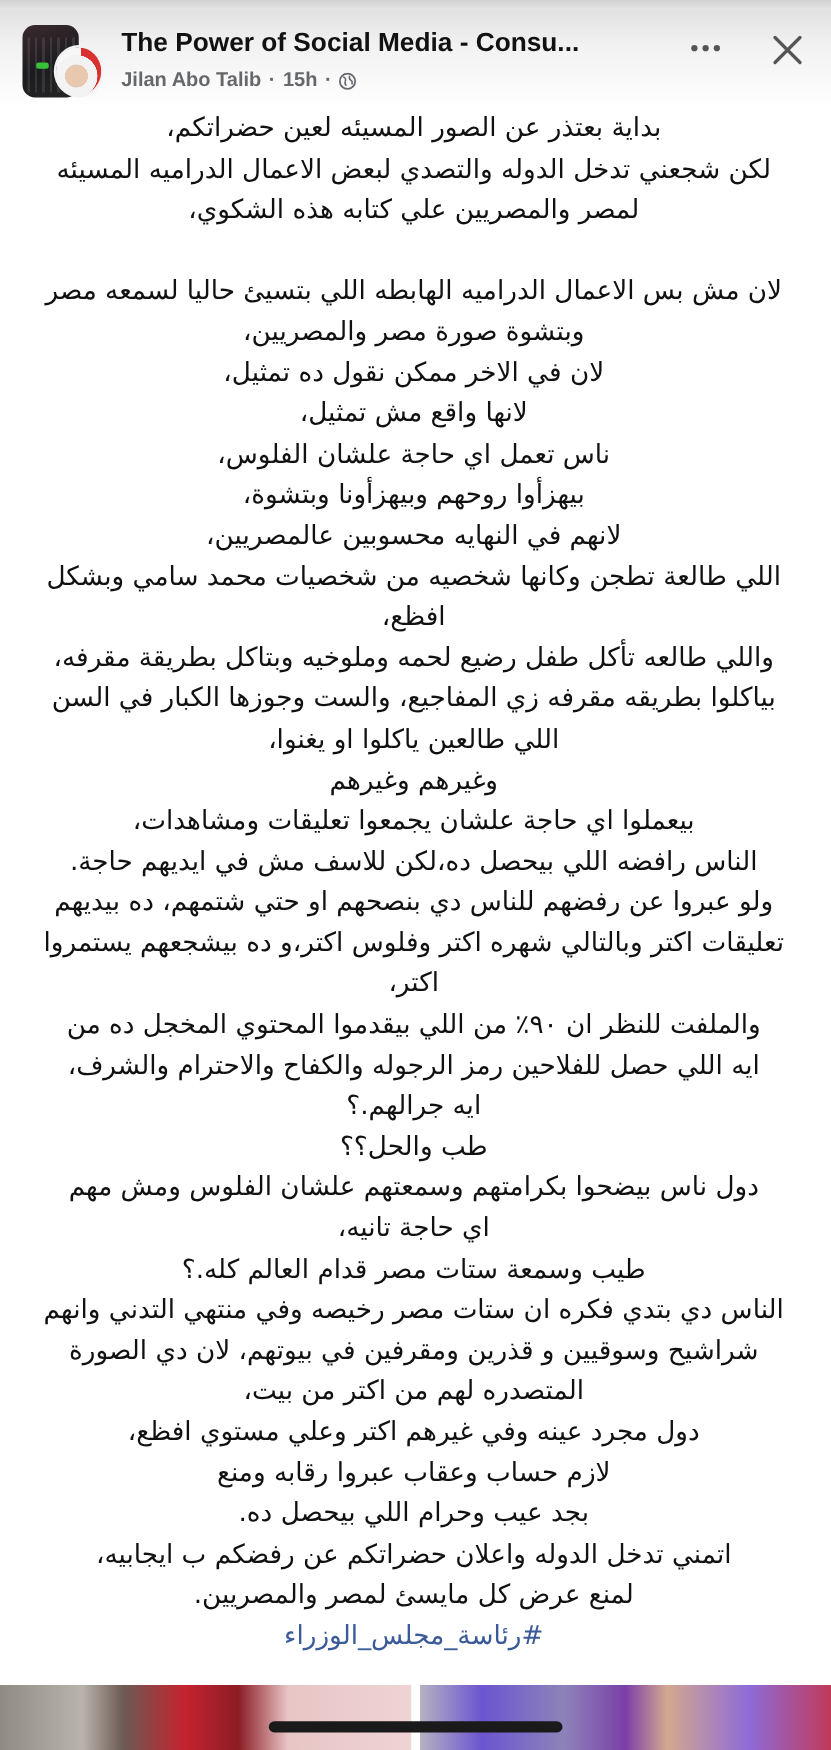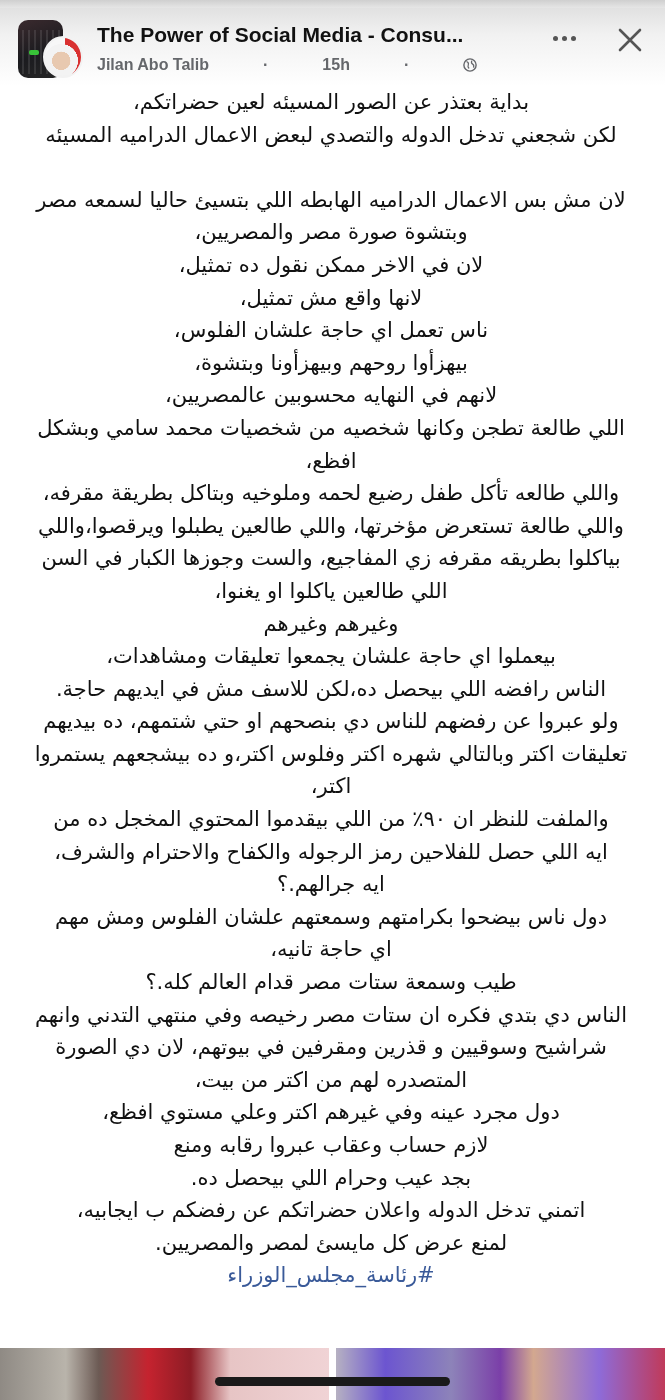--- a/index.html
+++ b/index.html
@@ -33,21 +33,21 @@
                 linear-gradient(90deg, #f7f7f7 0 55%, #d93030 56% 100%);
     border: 2px solid #f2f2f2;
   }
   .title {
     position: absolute; left: 97px; top: 23px; width: 430px;
     font-family: "Liberation Sans", sans-serif; font-size: 21px; font-weight: 700; color: #111;
     white-space: nowrap; overflow: hidden;
   }
   .meta {
     position: absolute; left: 97px; top: 56px; display: flex; align-items: center;
-    font-family: "Liberation Sans", sans-serif; font-size: 16px; color: #65676b; font-weight: 700; gap: 48px;
+    font-family: "Liberation Sans", sans-serif; font-size: 16px; color: #65676b; font-weight: 700;
   }
   .meta .dot { margin: 0 6px; }
   .globe-icon { width: 14px; height: 14px; display: inline-block; }
   .more-button {
     position: absolute; left: 544px; top: 26px; width: 40px; height: 24px;
     display: flex; justify-content: center; align-items: center; gap: 4px; cursor: pointer;
   }
   .more-button span { width: 5px; height: 5px; border-radius: 50%; background: #555; display: block; }
   .close-button { position: absolute; left: 612px; top: 22px; width: 36px; height: 36px; cursor: pointer; }
 
@@ -107,43 +107,44 @@
   </div>
 
   <svg class="close-button" viewBox="0 0 36 36">
     <path d="M8 8 L28 28 M28 8 L8 28" stroke="#555" stroke-width="2.6" stroke-linecap="round"></path>
   </svg>
 </div>
 
 <div class="post-body">
   <span class="line">بداية بعتذر عن الصور المسيئه لعين حضراتكم،</span>
   <span class="line">لكن شجعني تدخل الدوله والتصدي لبعض الاعمال الدراميه المسيئه</span>
+  <span class="line">لمصر والمصريين علي كتابه هذه الشكوي،</span>
   <span class="line blank"></span>
   <span class="line">لان مش بس الاعمال الدراميه الهابطه اللي بتسيئ حاليا لسمعه مصر</span>
   <span class="line">وبتشوة صورة مصر والمصريين،</span>
   <span class="line">لان في الاخر ممكن نقول ده تمثيل،</span>
   <span class="line">لانها واقع مش تمثيل،</span>
   <span class="line">ناس تعمل اي حاجة علشان الفلوس،</span>
   <span class="line">بيهزأوا روحهم وبيهزأونا وبتشوة،</span>
   <span class="line">لانهم في النهايه محسوبين عالمصريين،</span>
   <span class="line">اللي طالعة تطجن وكانها شخصيه من شخصيات محمد سامي وبشكل</span>
   <span class="line">افظع،</span>
   <span class="line">واللي طالعه تأكل طفل رضيع لحمه وملوخيه وبتاكل بطريقة مقرفه،</span>
-  <span class="line">واللي طالعة تستعرض مؤخرتها، واللي طالعين يطبلوا ويرقصوا،واللي</span>
   <span class="line">بياكلوا بطريقه مقرفه زي المفاجيع، والست وجوزها الكبار في السن</span>
   <span class="line">اللي طالعين ياكلوا او يغنوا،</span>
   <span class="line">وغيرهم وغيرهم</span>
   <span class="line">بيعملوا اي حاجة علشان يجمعوا تعليقات ومشاهدات،</span>
   <span class="line">الناس رافضه اللي بيحصل ده،لكن للاسف مش في ايديهم حاجة.</span>
   <span class="line">ولو عبروا عن رفضهم للناس دي بنصحهم او حتي شتمهم، ده بيديهم</span>
   <span class="line">تعليقات اكتر وبالتالي شهره اكتر وفلوس اكتر،و ده بيشجعهم يستمروا</span>
   <span class="line">اكتر،</span>
   <span class="line">والملفت للنظر ان ٩٠٪ من اللي بيقدموا المحتوي المخجل ده من</span>
   <span class="line">ايه اللي حصل للفلاحين رمز الرجوله والكفاح والاحترام والشرف،</span>
   <span class="line">ايه جرالهم.؟</span>
+  <span class="line">طب والحل؟؟</span>
   <span class="line">دول ناس بيضحوا بكرامتهم وسمعتهم علشان الفلوس  ومش مهم</span>
   <span class="line">اي حاجة تانيه،</span>
   <span class="line">طيب وسمعة ستات مصر قدام العالم كله.؟</span>
   <span class="line">الناس دي بتدي فكره ان ستات مصر رخيصه وفي منتهي التدني وانهم</span>
   <span class="line">شراشيح وسوقيين و قذرين ومقرفين في بيوتهم، لان دي الصورة</span>
   <span class="line">المتصدره لهم من اكتر من بيت،</span>
   <span class="line">دول مجرد عينه وفي غيرهم اكتر وعلي مستوي افظع،</span>
   <span class="line">لازم حساب وعقاب عبروا رقابه ومنع</span>
   <span class="line">بجد عيب وحرام اللي بيحصل ده.</span>
   <span class="line">اتمني تدخل الدوله واعلان حضراتكم عن رفضكم ب ايجابيه،</span>

